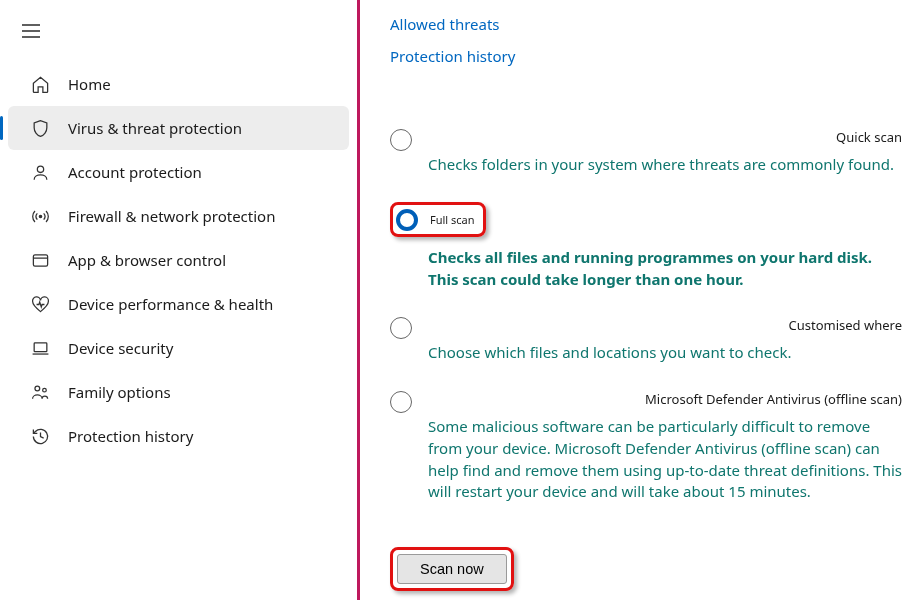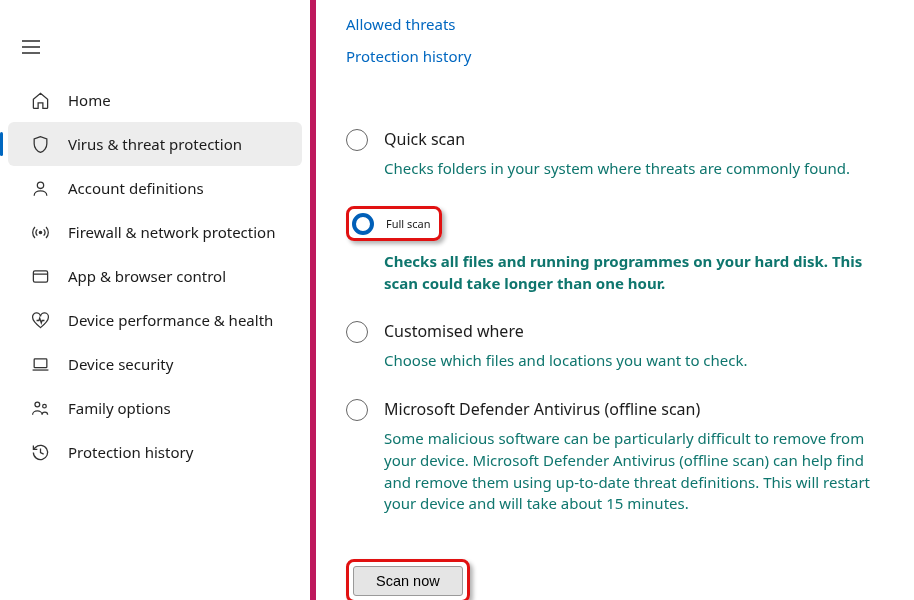--- a/index.html
+++ b/index.html
@@ -7,23 +7,23 @@
     font-family: "Segoe UI", system-ui, -apple-system, sans-serif;
     font-size: 14px;
     color: #1b1b1b;
     background: #fff;
     width: 914px;
     height: 600px;
     overflow: hidden;
     display: flex;
   }
   .sidebar {
-    width: 316px;
-    padding-top: 36px;
-    border-right: 6px solid #be185d;
+    width: 360px;
+    padding-top: 20px;
+    border-right: 3px solid #be185d;
   }
   .hamburger {
     padding: 4px 22px 20px 22px;
     display: inline-block;
   }
   .hamburger svg { display:block; }
   .nav { display: flex; flex-direction: column; }
   .nav-item {
     display: flex;
     align-items: center;
@@ -82,21 +82,21 @@
     border:1.5px solid #666;
     border-radius:50%;
     flex-shrink:0;
     position:relative;
     margin-top:1px;
   }
   .radio.checked {
     border:4px solid #005fb8;
   }
   .opt-body { flex:1; }
-  .opt-title { font-size:16px; margin-bottom:8px; }
+  .opt-title { font-size:13px; margin-bottom:8px;text-align:right; }
   .opt-desc { font-size:15px; color:#0f766e; line-height:1.45; max-width:500px; }
   .highlight {
     border:3px solid #e11111;
     border-radius:8px;
     box-shadow: 3px 3px 4px rgba(0,0,0,.3);
     padding:3px 8px 3px 3px;
     display:inline-flex;
     align-items:center;
     gap:12px;
   }
@@ -146,21 +146,21 @@
       <span class="nav-label">Virus &amp; threat protection</span>
     </div>
 
     <div class="nav-item">
       <span class="nav-icon">
         <svg width="19" height="19" viewBox="0 0 24 24" fill="none" stroke="currentColor" stroke-width="1.6">
             <circle cx="12" cy="8" r="4"></circle>
             <path d="M4 21c0-4 4-6 8-6s8 2 8 6"></path>
           </svg>
       </span>
-      <span class="nav-label">Account definitions</span>
+      <span class="nav-label">Account protection</span>
     </div>
 
     <div class="nav-item">
       <span class="nav-icon">
         <svg width="19" height="19" viewBox="0 0 24 24" fill="none" stroke="currentColor" stroke-width="1.6">
             <path d="M5 5a10 10 0 0 0 0 14M8 8a6 6 0 0 0 0 8M19 5a10 10 0 0 1 0 14M16 8a6 6 0 0 1 0 8"></path>
             <circle cx="12" cy="12" r="1.5" fill="currentColor"></circle>
           </svg>
       </span>
       <span class="nav-label">Firewall &amp; network protection</span>

